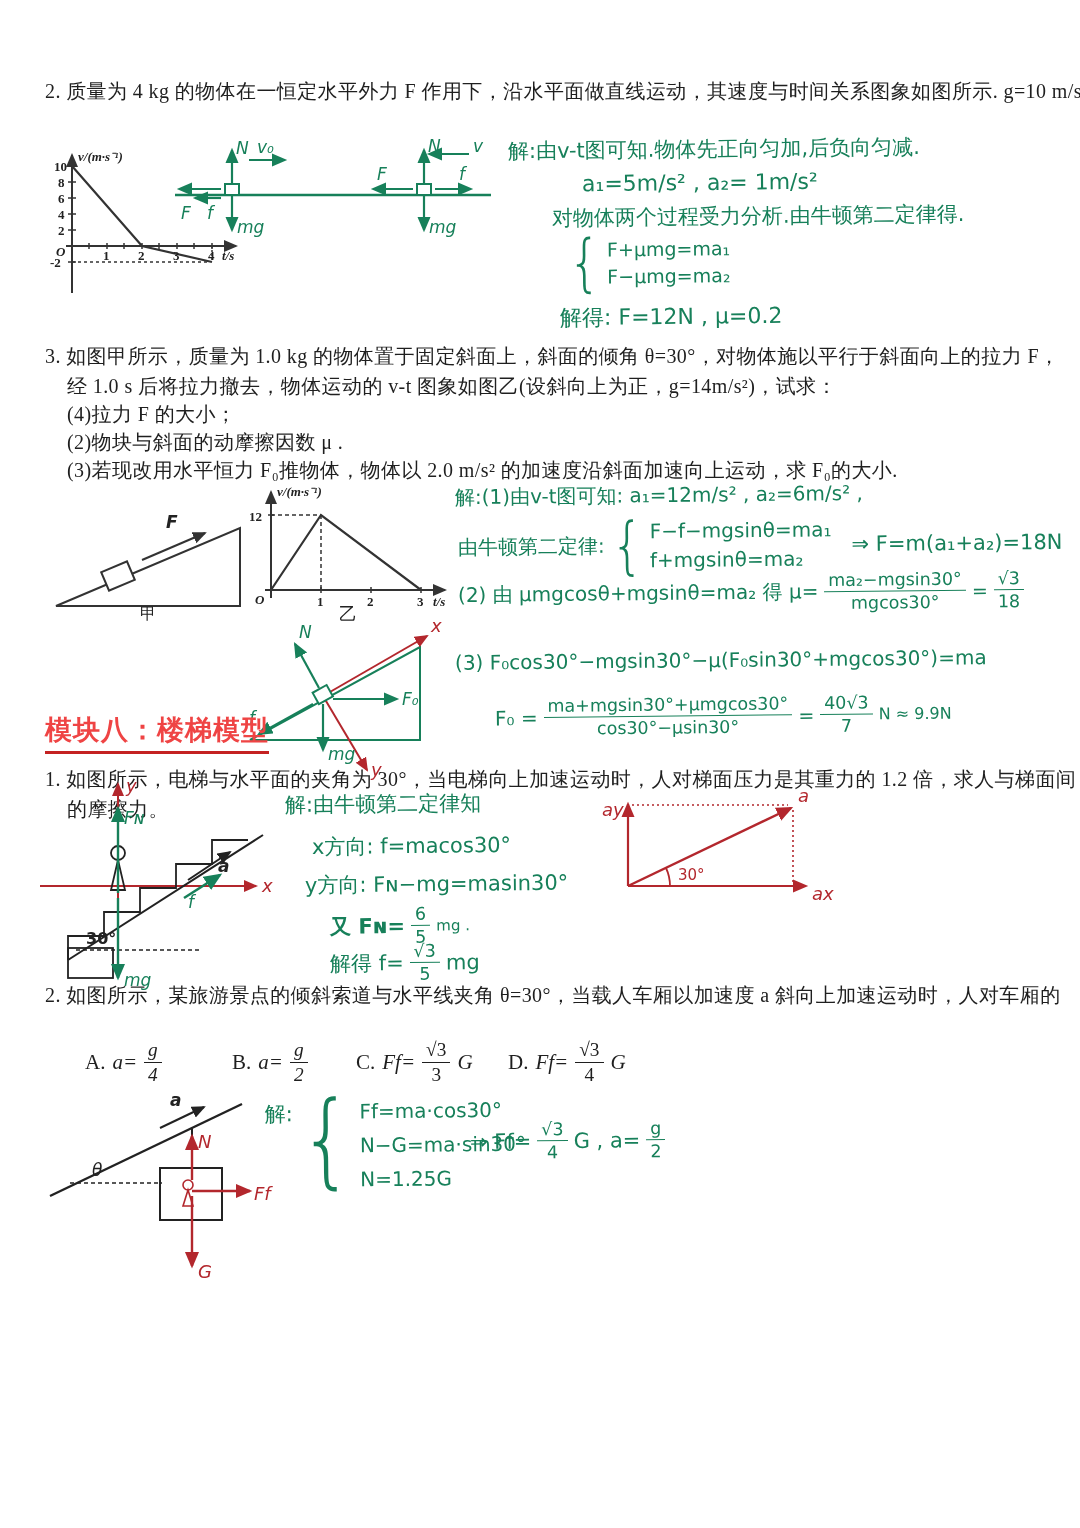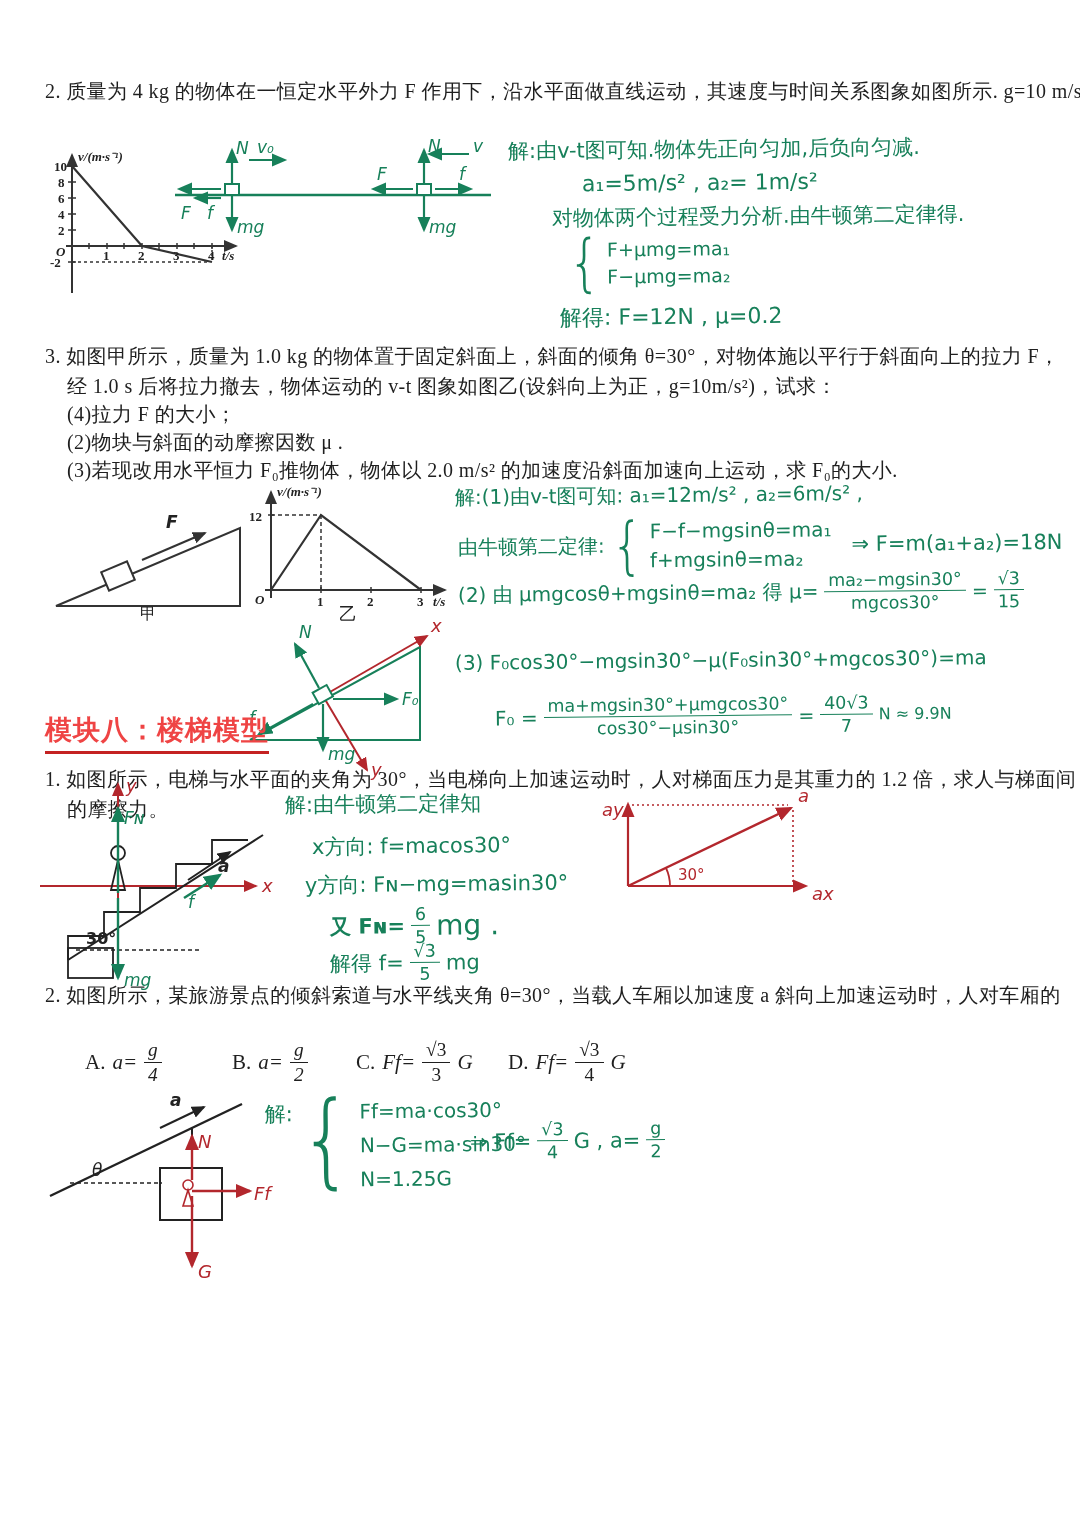--- a/index.html
+++ b/index.html
@@ -112,21 +112,21 @@
   <div class="hrow" style="left:568px;top:238px;">
     <span class="br">{</span>
     <span class="stack">
       <span>F+μmg=ma₁</span>
       <span>F−μmg=ma₂</span>
     </span>
   </div>
   <div class="hw" style="left:560px;top:302px;font-size:22px;">解得: F=12N , μ=0.2</div>
 
   <div class="pt" style="left:45px;top:343px;">3. 如图甲所示，质量为 1.0 kg 的物体置于固定斜面上，斜面的倾角 θ=30°，对物体施以平行于斜面向上的拉力 F，</div>
-  <div class="pt" style="left:67px;top:373px;">经 1.0 s 后将拉力撤去，物体运动的 v-t 图象如图乙(设斜向上为正，g=10m/s²)，试求：</div>
+  <div class="pt" style="left:67px;top:373px;">经 1.0 s 后将拉力撤去，物体运动的 v-t 图象如图乙(设斜向上为正，g=14m/s²)，试求：</div>
   <div class="pt" style="left:67px;top:401px;">(4)拉力 F 的大小；</div>
   <div class="pt" style="left:67px;top:429px;">(2)物块与斜面的动摩擦因数 μ .</div>
   <div class="pt" style="left:67px;top:457px;">(3)若现改用水平恒力 F₀推物体，物体以 2.0 m/s² 的加速度沿斜面加速向上运动，求 F₀的大小.</div>
 
   <svg style="left:50px;top:488px;" width="200" height="132" viewBox="0 0 200 132">
     <defs>
       <marker id="ab2" markerWidth="8" markerHeight="8" refX="6" refY="3" orient="auto">
           <path d="M0,0 L7,3 L0,6 z" fill="#333"></path>
         </marker>
     </defs>
@@ -176,21 +176,21 @@
   </div>
   <div class="hrow" style="left:458px;top:572px;">
     <span style="font-size:20px;">(2) 由 μmgcosθ+mgsinθ=ma₂ 得 μ=</span>
     <span class="fr">
       <span class="n">ma₂−mgsin30°</span>
       <span class="d">mgcos30°</span>
     </span>
     <span>=</span>
     <span class="fr">
       <span class="n">√3</span>
-      <span class="d">15</span>
+      <span class="d">18</span>
     </span>
   </div>
 
   <svg style="left:235px;top:612px;" width="235" height="168" viewBox="0 0 235 168">
     <defs>
       <marker id="ag2" markerWidth="8" markerHeight="8" refX="6" refY="3" orient="auto">
           <path d="M0,0 L7,3 L0,6 z" fill="#17805a"></path>
         </marker>
       <marker id="ar2" markerWidth="8" markerHeight="8" refX="6" refY="3" orient="auto">
           <path d="M0,0 L7,3 L0,6 z" fill="#b3272d"></path>
@@ -267,21 +267,21 @@
 
   <div class="hw" style="left:285px;top:790px;font-size:21px;">解:由牛顿第二定律知</div>
   <div class="hw" style="left:312px;top:832px;font-size:21px;">x方向: f=macos30°</div>
   <div class="hw" style="left:305px;top:870px;font-size:21px;">y方向: Fɴ−mg=masin30°</div>
   <div class="hrow" style="left:330px;top:905px;">
     <span style="font-size:21px;font-weight:bold;">又 Fɴ=</span>
     <span class="fr">
       <span class="n">6</span>
       <span class="d">5</span>
     </span>
-    <span style="font-size:28px;">mg .</span>
+    <span style="font-size:15px;">mg .</span>
   </div>
   <div class="hrow" style="left:330px;top:942px;">
     <span style="font-size:21px;">解得 f=</span>
     <span class="fr">
       <span class="n">√3</span>
       <span class="d">5</span>
     </span>
     <span style="font-size:21px;">mg</span>
   </div>
 

